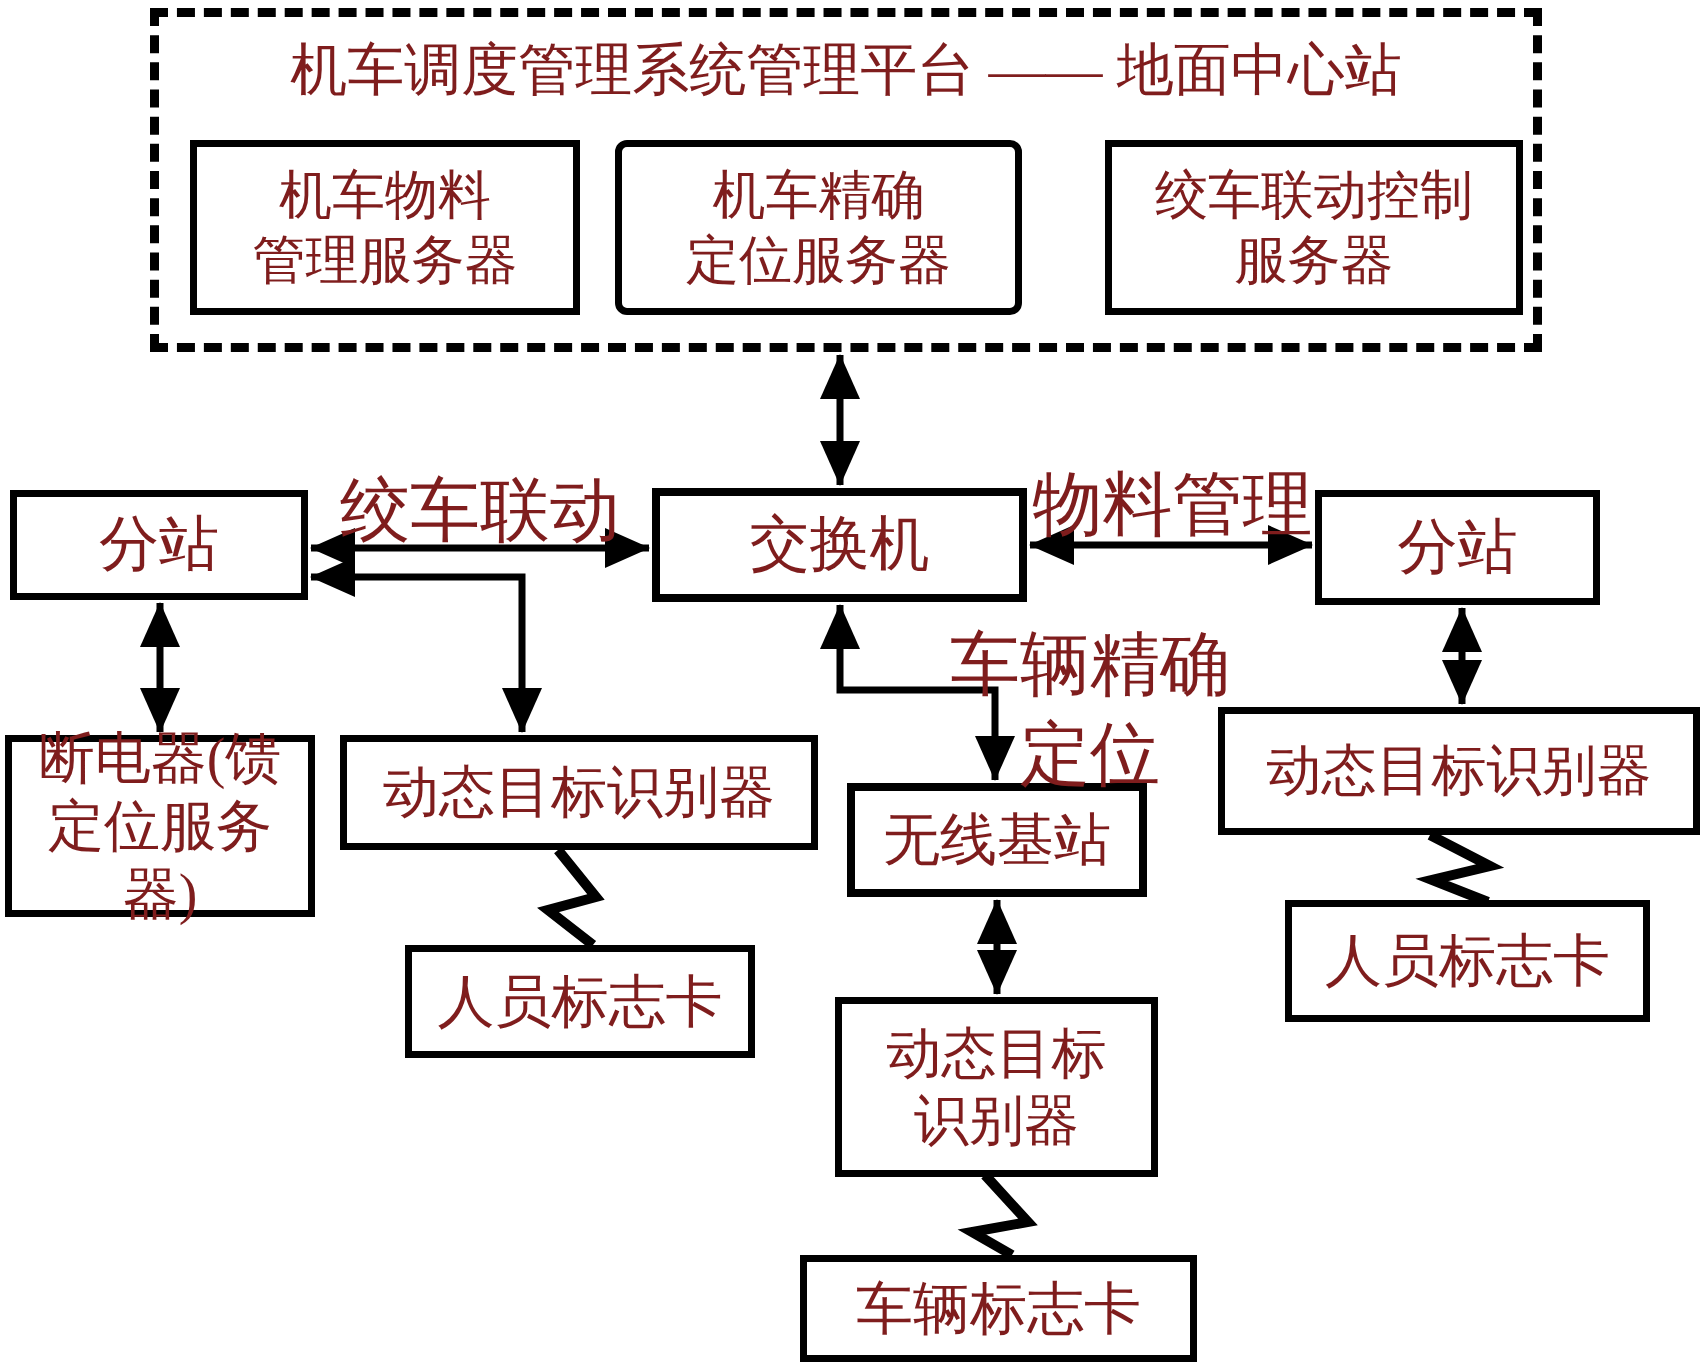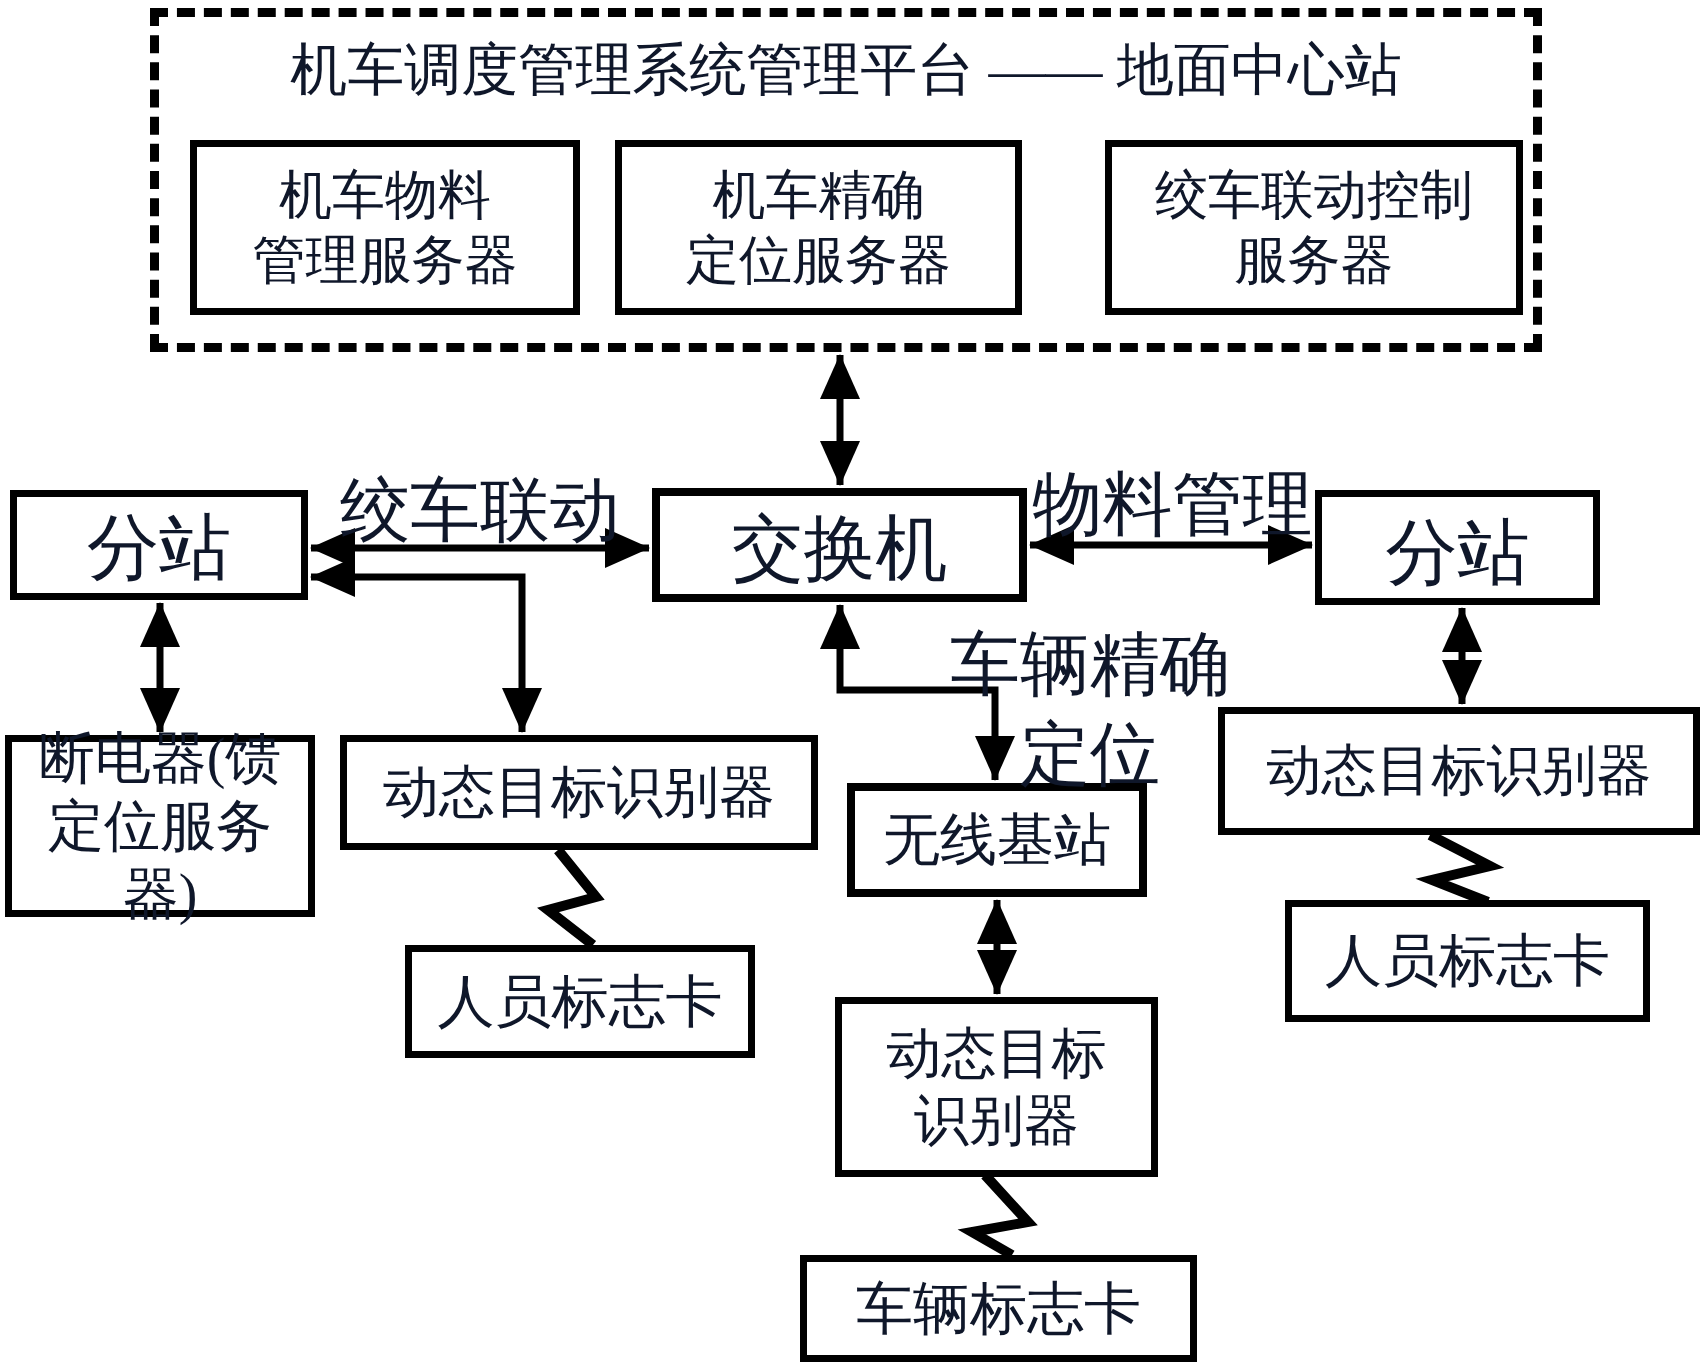--- a/index.html
+++ b/index.html
@@ -1,20 +1,20 @@
 <!DOCTYPE html>
 <html><head>
 <meta charset="utf-8">
 <style>
   html,body{margin:0;padding:0;background:#ffffff;}
   .stage{
     position:relative;
     width:1708px;height:1370px;
     background:#ffffff;
-    color:#0f172a;
+    color:#7f1d1d;
     font-family:"Liberation Serif","DejaVu Serif",serif;
     overflow:hidden;
   }
   .box{
     position:absolute;
     box-sizing:border-box;
     border:7px solid #000;
     background:#fff;
     display:flex;
     flex-direction:column;
@@ -39,21 +39,21 @@
     z-index:2;
   }
   .edge-label{
     position:absolute;
     text-align:center;
     font-size:70px;
     line-height:1.28;
     z-index:3;
     background:transparent;
   }
-  .f60{font-size:72px;justify-content:flex-end;}
+  .f60{font-size:60px;}
   .f57{font-size:57px;}
   .f55{font-size:55px;}
   .f54{font-size:56px;}
   .f53{font-size:53px;}
   svg.connectors{
     position:absolute;left:0;top:0;width:1708px;height:1370px;
     z-index:1;
   }
   svg.connectors path, svg.connectors polyline{
     fill:none;stroke:#000;stroke-width:7;
@@ -87,21 +87,21 @@
   </svg>
 
   <div class="dashed-box" style="left:150px;top:8px;width:1392px;height:344px;"></div>
 
   <div class="title" style="left:150px;top:32px;width:1392px;">机车调度管理系统管理平台 —— 地面中心站</div>
 
   <div class="box f53" style="left:190px;top:140px;width:390px;height:175px;">
     <span>机车物料</span>
     <span>管理服务器</span>
   </div>
-  <div class="box f53" style="left:615px;top:140px;width:407px;height:175px;">
+  <div class="box f53" style="left:615px;top:140px;width:407px;height:175px;border-radius:12px;">
     <span>机车精确</span>
     <span>定位服务器</span>
   </div>
   <div class="box f53" style="left:1090px;top:140px;width:418px;height:175px;margin-left:15px;">
     <span>绞车联动控制</span>
     <span>服务器</span>
   </div>
 
   <div class="box f60" style="left:10px;top:490px;width:298px;height:110px;">
     <span>分站</span>

